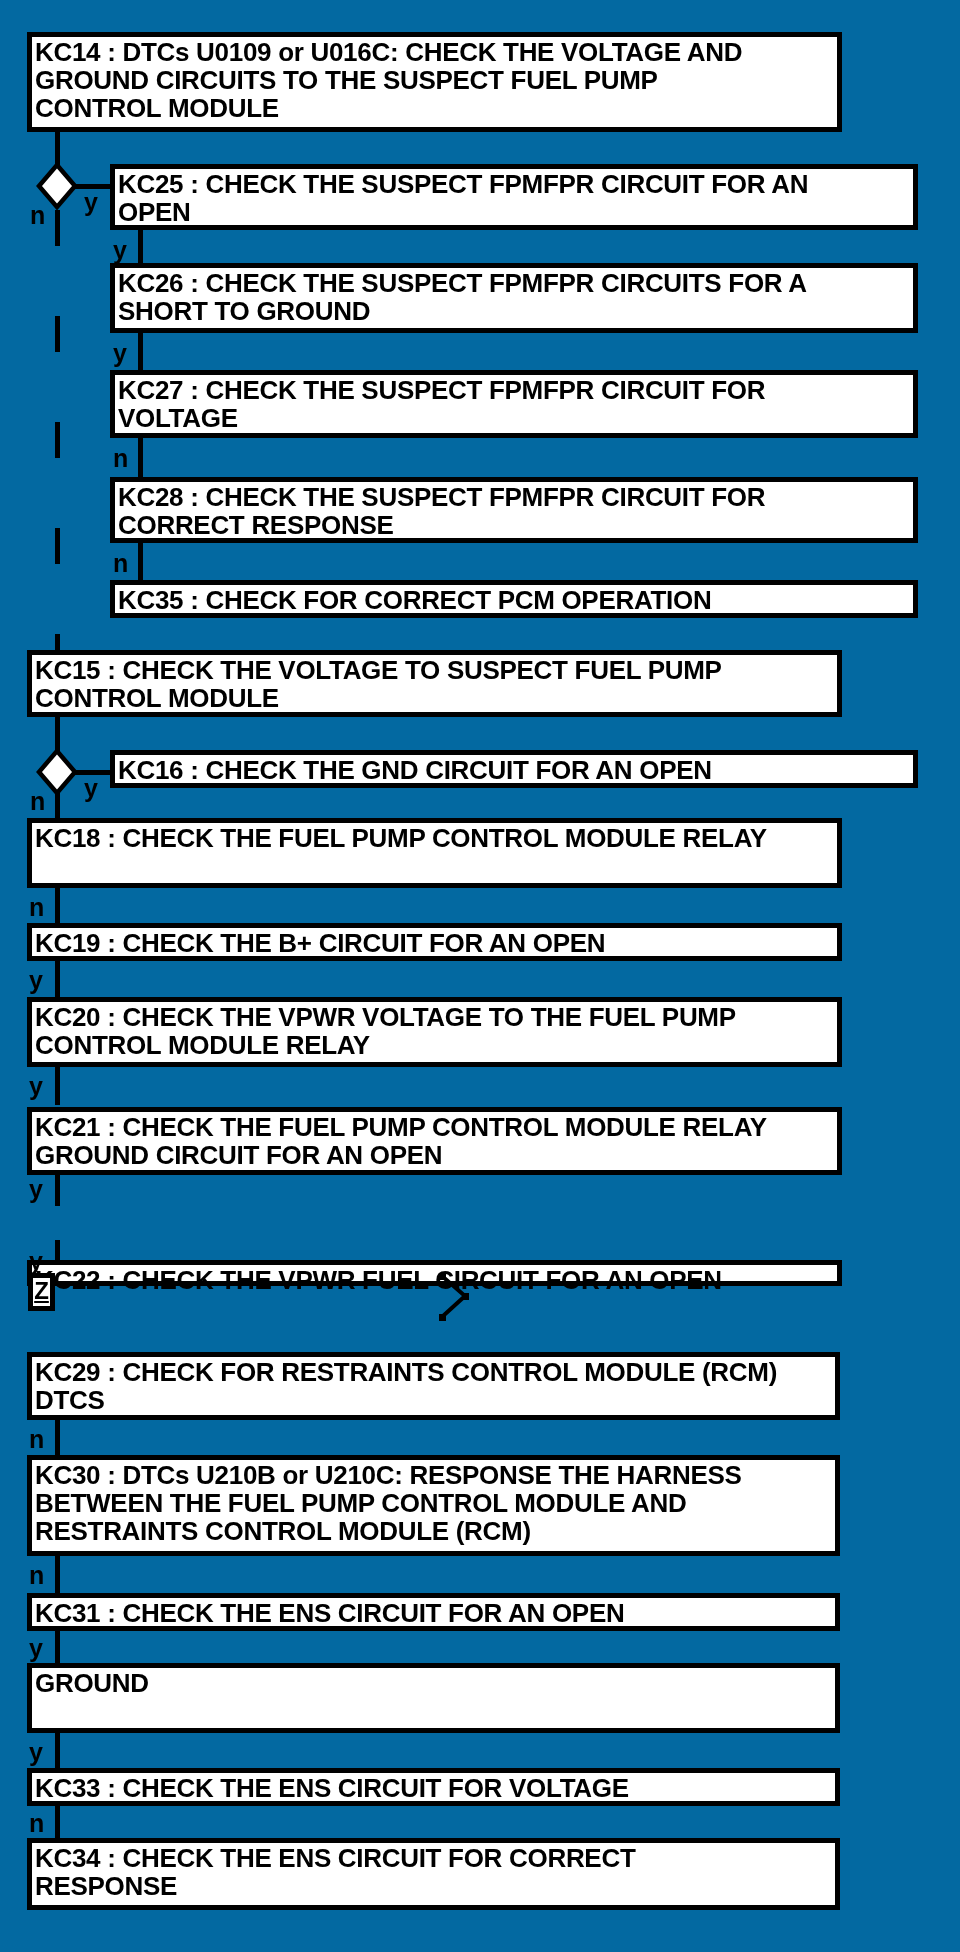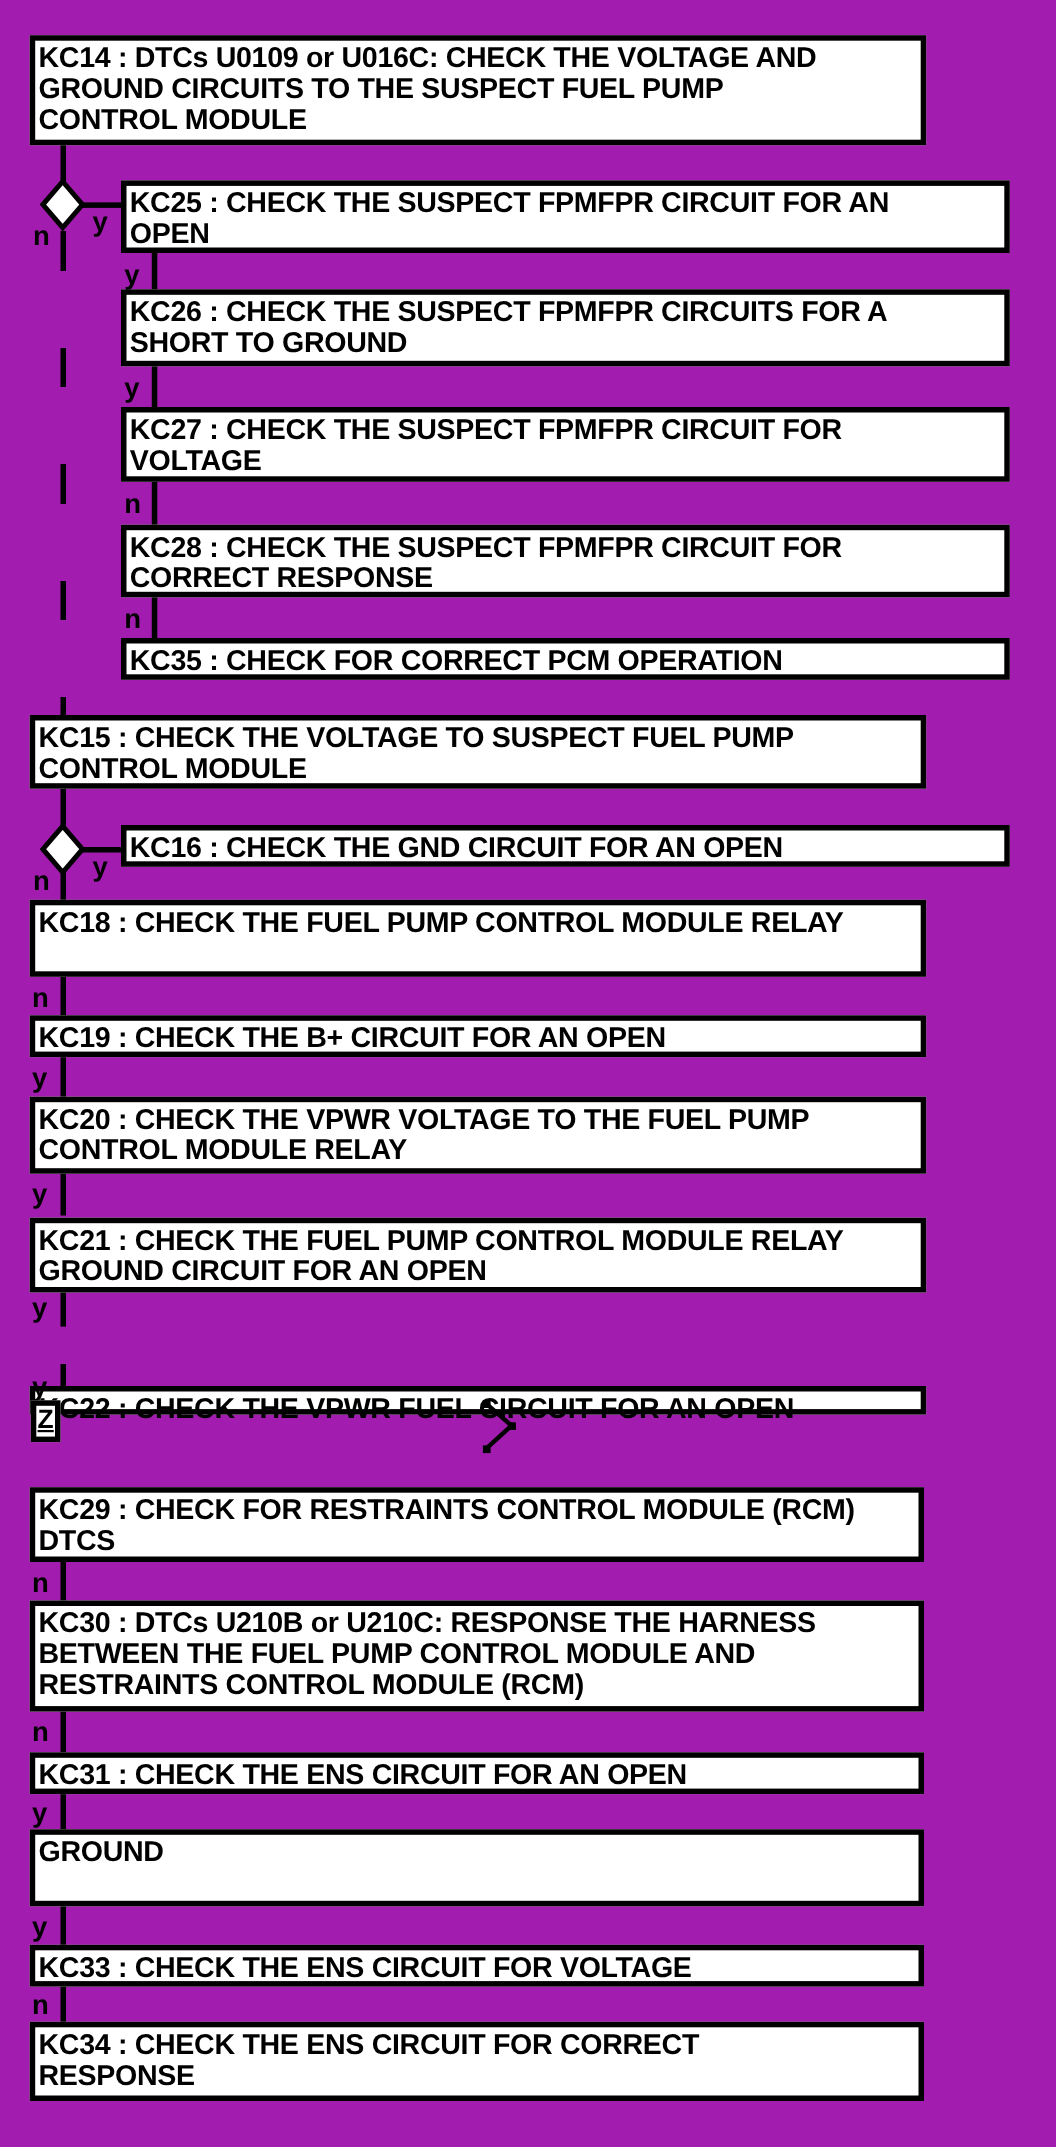--- a/index.html
+++ b/index.html
@@ -1,17 +1,17 @@
 <!DOCTYPE html>
 <html><head>
 <meta charset="utf-8">
 <style>
   html,body{margin:0;padding:0;background:#ffffff;}
   #canvas{
-    position:relative;width:960px;height:1952px;background:#a21caf;overflow:hidden;
+    position:relative;width:960px;height:1952px;background:#0369a1;overflow:hidden;
     font-family:"Liberation Sans","DejaVu Sans",sans-serif;
   }
   .box{
     position:absolute;box-sizing:border-box;border:5px solid #000;background:#fff;
     padding:1px 2px 0 3px;font-weight:bold;font-size:26px;line-height:28px;
     letter-spacing:-0.3px;color:#000;white-space:nowrap;
   }
   .tl{white-space:nowrap;}
   .vline{position:absolute;width:5px;background:#000;}
   .hline{position:absolute;height:5px;background:#000;}

